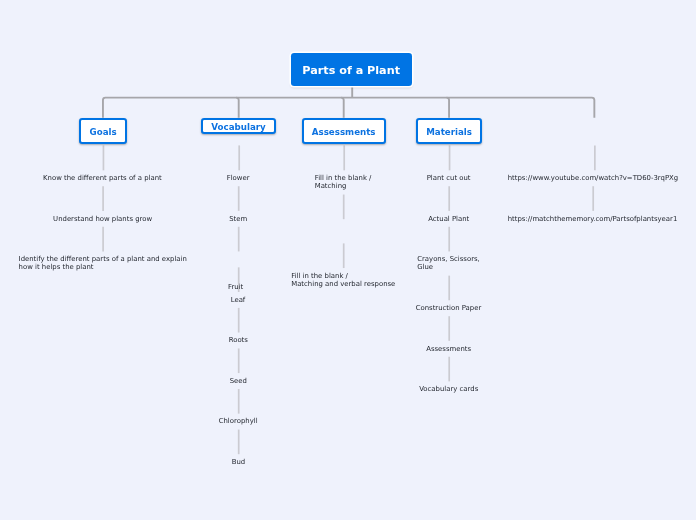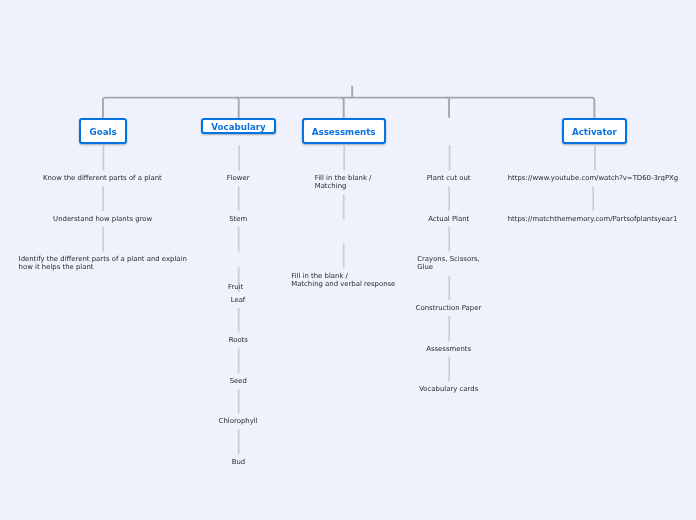--- a/index.html
+++ b/index.html
@@ -50,20 +50,23 @@
       <path d="M449.55,145.4 V170.34" stroke="#cbcbd1" stroke-width="1.7" fill="none"></path>
       <path d="M449.2,186.24 V210.89000000000001" stroke="#cbcbd1" stroke-width="1.7" fill="none"></path>
       <path d="M449.2,226.79000000000002 V251.44000000000003" stroke="#cbcbd1" stroke-width="1.7" fill="none"></path>
       <path d="M449.2,275.64 V300.29" stroke="#cbcbd1" stroke-width="1.7" fill="none"></path>
       <path d="M449.2,316.19 V340.84000000000003" stroke="#cbcbd1" stroke-width="1.7" fill="none"></path>
       <path d="M449.2,356.74 V381.39000000000004" stroke="#cbcbd1" stroke-width="1.7" fill="none"></path>
       <path d="M594.85,145.4 V170.34" stroke="#cbcbd1" stroke-width="1.7" fill="none"></path>
       <path d="M593.2,186.24 V210.89000000000001" stroke="#cbcbd1" stroke-width="1.7" fill="none"></path>
     </svg>
 
+  <div class="node root" id="root-node" style="left: 290.6px; top: 53.3px; width: 121.15px; height: 32.6px;">
+    <span class="root-label">Parts of a Plant</span>
+  </div>
 
   <div class="node branch" style="top: 117.8px; height: 26px; left: 79.45px;">
     <span class="branch-label">Goals</span>
   </div>
   <div class="leaf" style="left: 43.1px; top: 174.04px;">Know the different parts of a plant</div>
   <div class="leaf" style="left: 53.1px; top: 214.59px;">Understand how plants grow</div>
   <div class="leaf" style="left: 18.6px; top: 255.14px;">Identify the different parts of a plant and explain
 how it helps the plant</div>
 
   <div class="node branch" style="top: 117.8px; height: 16px; left: 201.2px;">
@@ -79,27 +82,27 @@
   <div class="leaf" style="left: 231.7px; top: 457.89px;">Bud</div>
 
   <div class="node branch" style="top: 117.8px; height: 26px; left: 301.7px;">
     <span class="branch-label">Assessments</span>
   </div>
   <div class="leaf" style="left: 314.7px; top: 174.04px;">Fill in the blank /
 Matching</div>
   <div class="leaf" style="left: 291.2px; top: 271.74px;">Fill in the blank /
 Matching and verbal response</div>
 
+  <div class="node branch" style="top: 117.8px; height: 26px; left: 416.05px;">
+    <span class="branch-label">Materials</span>
+  </div>
   <div class="leaf" style="left: 426.7px; top: 174.04px;">Plant cut out</div>
   <div class="leaf" style="left: 428.2px; top: 214.59px;">Actual Plant</div>
   <div class="leaf" style="left: 417.2px; top: 255.14px;">Crayons, Scissors,
 Glue</div>
   <div class="leaf" style="left: 415.7px; top: 303.99px;">Construction Paper</div>
   <div class="leaf" style="left: 426.2px; top: 344.54px;">Assessments</div>
   <div class="leaf" style="left: 419.2px; top: 385.09px;">Vocabulary cards</div>
 
-  <div class="node branch" style="top: 117.8px; height: 26px; left: 561.85px;">
-    <span class="branch-label">Activator</span>
-  </div>
   <div class="leaf" style="left: 507.7px; top: 174.04px;">https://www.youtube.com/watch?v=TD60-3rqPXg</div>
   <div class="leaf" style="left: 507.7px; top: 214.59px;">https://matchthememory.com/Partsofplantsyear1</div>
 
 </div>
 
 </body></html>

